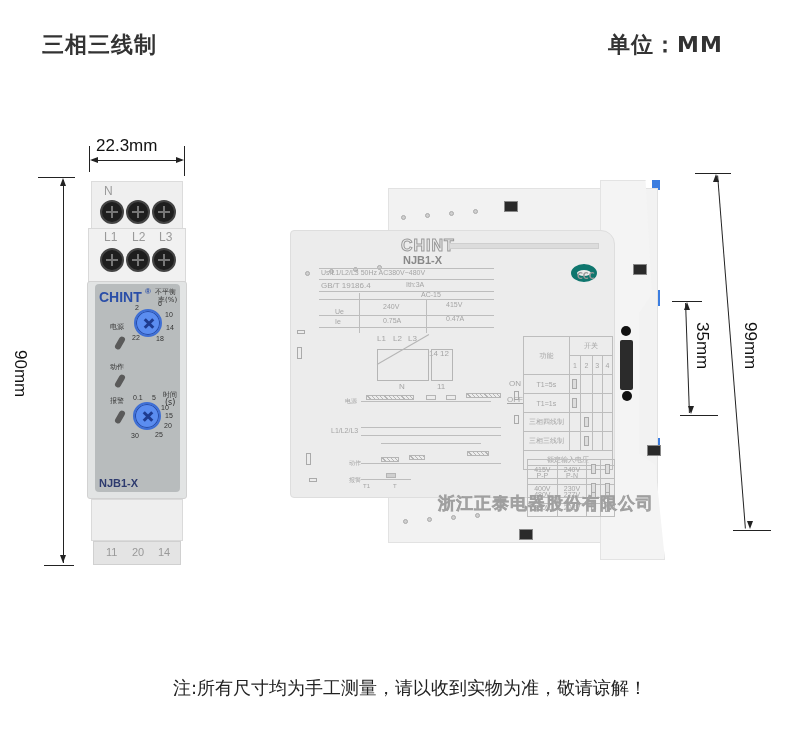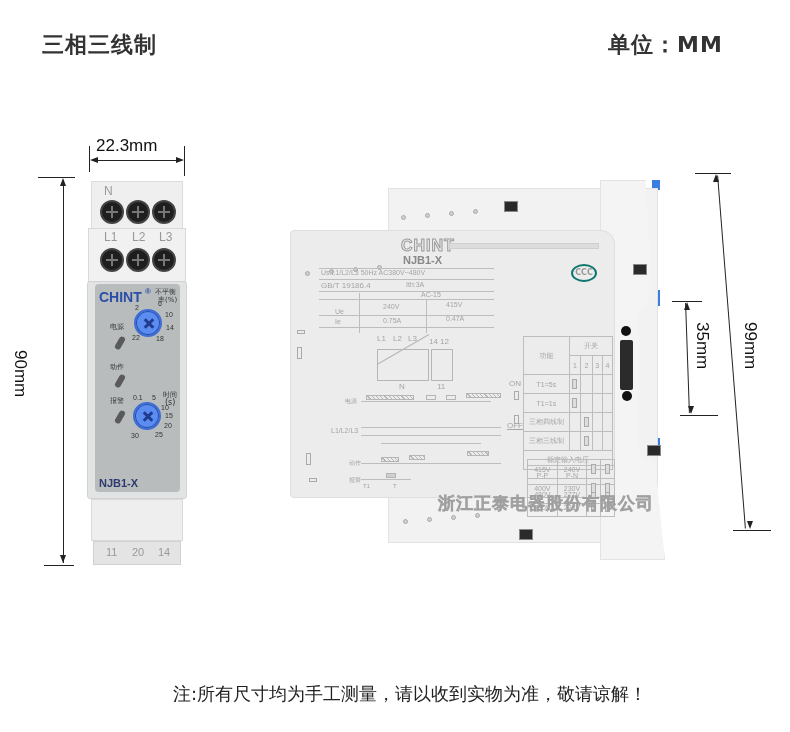--- a/index.html
+++ b/index.html
@@ -1,21 +1,21 @@
 <!DOCTYPE html>
 <html><head>
 <meta charset="utf-8">
 <style>
   * { box-sizing: border-box; margin: 0; padding: 0; }
   html, body { width: 790px; height: 732px; background: #ffffff; overflow: hidden; }
   body { position: relative; font-family: "DejaVu Sans", "Liberation Sans", sans-serif; color: #333; }
 
   .hdr-title { position: absolute; left: 42px; top: 30px; font-size: 22px; font-weight: bold; color: #333; letter-spacing: 1px; }
   .hdr-unit { position: absolute; left: 608px; top: 30px; font-size: 22px; font-weight: bold; color: #333; letter-spacing: 1px; }
-  .footnote { position: absolute; left: 0; width: 100%; top: 676px; text-align: center; font-size: 18px; color: #222; padding-left: 30px; margin-top: 6px; }
+  .footnote { position: absolute; left: 0; width: 100%; top: 676px; text-align: center; font-size: 18px; color: #222; padding-left: 30px; }
 
   
   .dim-line { position: absolute; background: #222; }
   .dim-text { position: absolute; font-family: "Liberation Sans", sans-serif; color: #111; font-size: 17px; }
   .arrow-l, .arrow-r, .arrow-u, .arrow-d { position: absolute; width: 0; height: 0; }
   .arrow-l { border-top: 3px solid transparent; border-bottom: 3px solid transparent; border-right: 8px solid #222; }
   .arrow-r { border-top: 3px solid transparent; border-bottom: 3px solid transparent; border-left: 8px solid #222; }
   .arrow-u { border-left: 3px solid transparent; border-right: 3px solid transparent; border-bottom: 8px solid #222; }
   .arrow-d { border-left: 3px solid transparent; border-right: 3px solid transparent; border-top: 8px solid #222; }
 
@@ -48,21 +48,21 @@
   .side .rail-clip { position: absolute; background: #3b7de0; }
   .side .label { position: absolute; left: 0; top: 50px; width: 325px; height: 268px; background: #ececec; border: 1px solid #dedede; border-radius: 4px 14px 4px 4px; }
   .side .right-body { position: absolute; left: 310px; top: 0; width: 65px; height: 380px; background: #f4f4f4; border: 1px solid #e3e3e3; clip-path: polygon(0 0, 70% 0, 80% 30%, 60% 35%, 60% 72%, 85% 75%, 100% 100%, 0 100%); }
   .dot { position: absolute; width: 5px; height: 5px; border-radius: 50%; background: #cfcfcf; border: 1px solid #aaa; }
   .slot { position: absolute; width: 14px; height: 11px; background: #2a2a2a; border: 1px solid #888; }
   .grey-txt { position: absolute; color: #a5a5a5; font-family: "Liberation Sans", sans-serif; font-size: 8px; white-space: nowrap; }
   .hline { position: absolute; height: 1px; background: #bdbdbd; }
   .vline { position: absolute; width: 1px; background: #bdbdbd; }
   .side-brand { position: absolute; font-family: "Liberation Sans", sans-serif; font-weight: bold; color: #ededed; -webkit-text-stroke: 1px #9a9a9a; font-size: 16px; letter-spacing: 1px; }
   .side-model { position: absolute; font-family: "Liberation Sans", sans-serif; font-weight: bold; color: #888; font-size: 11px; }
-  .ccc { position: absolute; width: 26px; height: 18px; border: 2px solid #0f766e; border-radius: 50%; font-size: 8px; color: #999; text-align: center; line-height: 14px; font-weight: bold; }
+  .ccc { position: absolute; width: 26px; height: 18px; border: 6px solid #0f766e; border-radius: 50%; font-size: 8px; color: #999; text-align: center; line-height: 14px; font-weight: bold; }
   .company { position: absolute; color: #c8c8c8; -webkit-text-stroke: 0.5px #9f9f9f; font-size: 17px; font-weight: bold; letter-spacing: 1px; white-space: nowrap; }
   .tbl { position: absolute; border-collapse: collapse; }
   .tbl td { border: 1px solid #bdbdbd; color: #a5a5a5; font-size: 7px; text-align: center; font-family: "Liberation Sans", sans-serif; height: 19px; padding: 0 2px; }
   .dip { display: inline-block; width: 5px; height: 10px; border: 1px solid #aaa; background: #ddd; }
   .connector { position: absolute; width: 13px; height: 50px; background: #2b2b2b; border-radius: 2px; }
   .pin { position: absolute; width: 10px; height: 10px; border-radius: 50%; background: #111; }
 </style>
 </head>
 <body>
 
@@ -203,21 +203,21 @@
       <span class="grey-txt" style="left:155px; top:70px; font-size:7px;">415V</span>
       <div class="hline" style="left:28px; top:84px; width:175px;"></div>
       <span class="grey-txt" style="left:44px; top:87px; font-size:7px;">Ie</span>
       <span class="grey-txt" style="left:92px; top:86px; font-size:7px;">0.75A</span>
       <span class="grey-txt" style="left:155px; top:84px; font-size:7px;">0.47A</span>
       <div class="hline" style="left:28px; top:96px; width:175px;"></div>
 
       <span class="grey-txt" style="left:86px; top:103px;">L1</span>
       <span class="grey-txt" style="left:102px; top:103px;">L2</span>
       <span class="grey-txt" style="left:117px; top:103px;">L3</span>
-      <span class="grey-txt" style="left:138px; top:106px;">14 12</span>
+      <span class="grey-txt" style="left:138px; top:118px;">14 12</span>
       <div style="position:absolute; left:86px; top:118px; width:52px; height:32px; border:1px solid #b5b5b5;"></div>
       <div style="position:absolute; left:86px; top:133px; width:60px; height:1px; background:#b5b5b5; transform:rotate(-30deg); transform-origin:left;"></div>
       <div style="position:absolute; left:140px; top:118px; width:22px; height:32px; border:1px solid #b5b5b5;"></div>
       <span class="grey-txt" style="left:108px; top:151px;">N</span>
       <span class="grey-txt" style="left:146px; top:151px;">11</span>
 
       <span class="grey-txt" style="left:54px; top:166px; font-size:6px;">电源</span>
       <div class="hline" style="left:70px; top:170px; width:130px;"></div>
       <div style="position:absolute; left:75px; top:164px; width:48px; height:5px; border:1px solid #b5b5b5; background:repeating-linear-gradient(45deg,#ececec 0 2px,#b5b5b5 2px 3px);"></div>
       <div style="position:absolute; left:135px; top:164px; width:10px; height:5px; border:1px solid #b5b5b5;"></div>
@@ -233,21 +233,21 @@
       <div style="position:absolute; left:118px; top:224px; width:16px; height:5px; border:1px solid #b5b5b5; background:repeating-linear-gradient(45deg,#ececec 0 2px,#b5b5b5 2px 3px);"></div>
       <div style="position:absolute; left:176px; top:220px; width:22px; height:5px; border:1px solid #b5b5b5; background:repeating-linear-gradient(45deg,#ececec 0 2px,#b5b5b5 2px 3px);"></div>
       <span class="grey-txt" style="left:58px; top:245px; font-size:6px;">报警</span>
       <div class="hline" style="left:70px; top:248px; width:50px;"></div>
       <div style="position:absolute; left:95px; top:242px; width:10px; height:5px; border:1px solid #b5b5b5; background:#cfcfcf;"></div>
       <span class="grey-txt" style="left:72px; top:252px; font-size:6px;">T1</span>
       <span class="grey-txt" style="left:102px; top:252px; font-size:6px;">T</span>
 
       <span class="grey-txt" style="left:218px; top:148px;">ON</span>
       <div style="position:absolute; left:223px; top:160px; width:5px; height:9px; border:1px solid #aaa;"></div>
-      <span class="grey-txt" style="left:216px; top:190px;text-decoration:underline;">OFF</span>
+      <span class="grey-txt" style="left:216px; top:164px;text-decoration:underline;">OFF</span>
       <div style="position:absolute; left:223px; top:184px; width:5px; height:9px; border:1px solid #aaa;"></div>
 
       <table class="tbl" style="left:232px; top:105px; width:90px;">
         <tbody>
             <tr>
           <td rowspan="2">功能</td>
           <td colspan="4">开关</td>
         </tr>
         <tr>
           <td>1</td>

